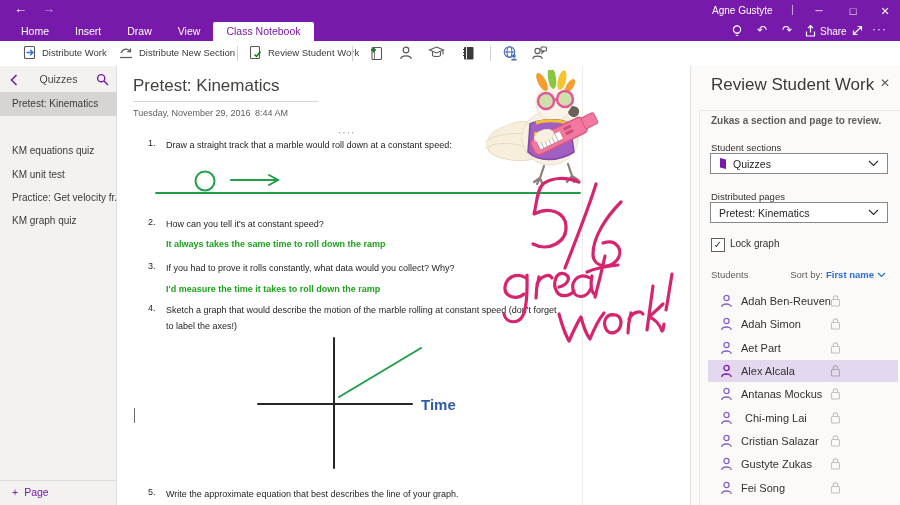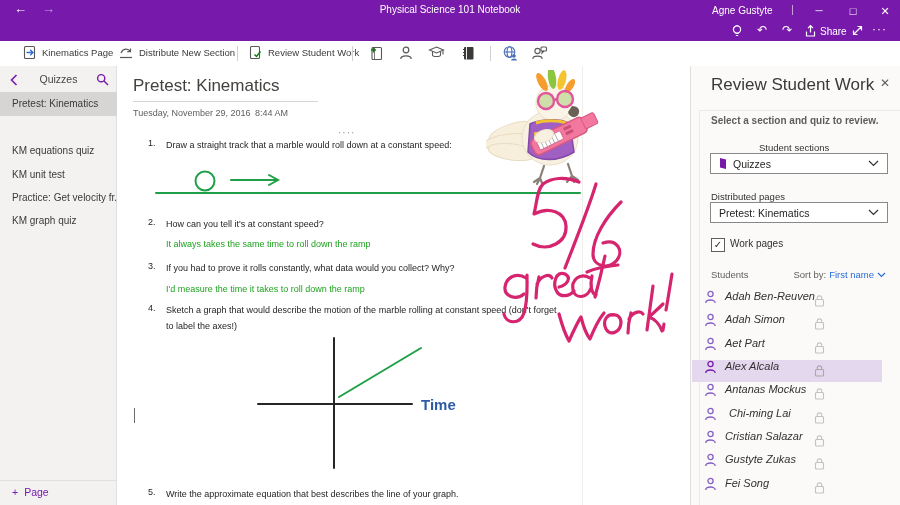--- a/index.html
+++ b/index.html
@@ -37,58 +37,64 @@
   
   .canvas{position:absolute;left:117px;top:66px;width:573px;height:439px;background:#fff;}
   .pageedge{position:absolute;left:582px;top:66px;width:1px;height:439px;background:#EFEDEA;}
   .ptitle{position:absolute;left:133px;top:76px;font-size:17px;color:#44423E;}
   .ptitle-ul{position:absolute;left:133px;top:101px;width:185px;height:1px;background:#D8D6D4;}
   .pdate{position:absolute;left:133px;top:108px;font-size:9px;color:#605E5C;}
   .ptime{position:absolute;left:255px;top:108px;font-size:9px;color:#605E5C;}
   .handle{position:absolute;left:338px;top:127px;font-size:10px;letter-spacing:1px;color:#979593;}
   .qnum{position:absolute;left:148px;font-size:9px;color:#262524;}
   .qtext{position:absolute;left:166px;font-size:9px;color:#262524;line-height:15.5px;}
-  .ans{position:absolute;left:166px;font-size:9px;font-weight:normal;color:#1FA21F;}
+  .ans{position:absolute;left:166px;font-size:9px;font-weight:bold;color:#1FA21F;}
   .timelbl{position:absolute;left:421px;top:396px;font-size:15px;font-weight:bold;color:#2E5BA8;}
   .caret{position:absolute;left:134px;top:408px;width:1px;height:15px;background:#6B6B6B;}
   
   .panel{position:absolute;left:690px;top:66px;width:210px;height:439px;background:#FBFAF9;border-left:1px solid #E1DFDD;box-sizing:border-box;}
   .pcard{position:absolute;left:699px;top:110px;width:210px;height:400px;border-top:1px solid #ECEAE8;border-left:1px solid #ECEAE8;}
   .paneltitle{position:absolute;left:711px;top:75px;font-size:17px;font-weight:300;color:#3B3A39;}
   .pclose{position:absolute;left:877px;top:76px;font-size:12px;color:#605E5C;width:16px;text-align:center;}
   .psub{position:absolute;left:711px;top:115px;font-size:10px;font-weight:bold;color:#5F5D5B;}
   .plabel{position:absolute;left:711px;font-size:9.5px;color:#323130;}
   .dd{position:absolute;left:710px;width:178px;height:21px;background:#fff;border:1px solid #8A8886;box-sizing:border-box;display:flex;align-items:center;padding:0 8px;gap:6px;}
   .ddtext{font-size:10.5px;color:#201F1E;flex:1;}
   .cb{position:absolute;left:711px;top:238px;width:12px;height:12px;border:1px solid #605E5C;background:#fff;font-size:10px;line-height:12px;text-align:center;color:#201F1E;}
   .cblabel{position:absolute;left:730px;top:238px;font-size:10px;color:#323130;}
   .sthead{position:absolute;left:711px;top:269px;font-size:9.5px;color:#605E5C;}
   .sortwrap{position:absolute;right:14px;top:269px;font-size:9.5px;color:#605E5C;display:flex;align-items:center;gap:3px;}
-  .sortval{color:#2A6DD6;}
-  .strow{position:absolute;left:692px;width:190px;height:22px;display:flex;padding-left:12px;box-sizing:border-box;gap:8px;font-style:italic;}
+  .sortval{color:#2A6DD6;font-weight:bold;}
+  .strow{position:absolute;left:708px;width:190px;height:22px;display:flex;align-items:center;padding-left:12px;box-sizing:border-box;gap:8px;}
   .strow.sel{background:#E4D8EF;}
   .stname{font-size:11px;color:#323130;}
   .stlock{position:absolute;left:122px;top:4px;}
   svg{display:block;}
 </style>
 </head>
 <body>
 
 <div class="titlebar">
   <span class="navarrow" style="left:14px;">←</span>
   <span class="navarrow" style="left:42px;opacity:.55;">→</span>
-  <div class="wintitle">Physical Science 101 Notebook</div>
   <span class="username">Agne Gustyte</span>
   <span class="pipe">|</span>
   <span class="winbtn" style="left:806px;">─</span>
   <span class="winbtn" style="left:840px;font-size:11px;">□</span>
   <span class="winbtn" style="left:872px;font-size:11px;">✕</span>
 </div>
 
 <div class="tabsrow">
+  <div class="tabs">
+    <div class="tab">Home</div>
+    <div class="tab">Insert</div>
+    <div class="tab">Draw</div>
+    <div class="tab">View</div>
+    <div class="tab active">Class Notebook</div>
+  </div>
   <span class="qicon" style="left:730px;">
     <svg width="14" height="15" viewBox="0 0 14 15" fill="none" stroke="#fff" stroke-width="1.2">
         <circle cx="7" cy="5.5" r="3.6"></circle>
         <path d="M5.5 9.5 h3 M5.8 11.5 h2.4 M7 2 v-1"></path>
       </svg>
   </span>
   <span class="qicon unic" style="left:757px;top:1px;">↶</span>
   <span class="qicon unic" style="left:782px;top:1px;">↷</span>
   <span class="qicon" style="left:804px;display:flex;align-items:center;">
     <svg width="13" height="14" viewBox="0 0 13 14" fill="none" stroke="#fff" stroke-width="1.2">
@@ -104,21 +110,21 @@
   </span>
   <span class="qicon unic" style="left:872px;top:0;letter-spacing:1px;">···</span>
 </div>
 
 <div class="toolbar">
   <div class="tbtn" style="left:22px;">
     <svg width="15" height="15" viewBox="0 0 15 15" fill="none">
         <rect x="2.5" y="1.5" width="10" height="12" rx="1" stroke="#5A5856" stroke-width="1.1"></rect>
         <path d="M4.5 7.5 h6 M8.2 4.8 L11 7.5 L8.2 10.2" stroke="#2B6BD4" stroke-width="1.3"></path>
       </svg>
-    <span>Kinematics Page</span>
+    <span>Distribute Work</span>
   </div>
   <div class="tbtn" style="left:118px;">
     <svg width="16" height="15" viewBox="0 0 16 15" fill="none" stroke="#5A5856" stroke-width="1.2">
         <path d="M2 12.5 h12"></path>
         <path d="M3 8 C5 3, 10 3, 12.5 6.5 M12.5 3.5 v3.2 h-3.2"></path>
       </svg>
     <span>Distribute New Section</span>
   </div>
   <div class="tsep" style="left:237px;"></div>
   <div class="tbtn" style="left:248px;">
@@ -305,43 +311,43 @@
       <path d="M160 118 C158 132, 156 148, 154 162 M170 136 C164 142, 159 146, 156 149 C162 151, 167 157, 169 163"></path>
       <path d="M179 106 C177 118, 175 131, 173 142 M171 156 C170.6 158, 170.3 160, 170 162"></path>
     </g>
   </g>
 </svg>
 
 <div class="panel"></div>
 <div class="pcard"></div>
 <div class="paneltitle">Review Student Work</div>
 <div class="pclose">✕</div>
-<div class="psub">Select a section and quiz to review.</div>
-
-<div class="plabel" style="top:142px;margin-left:48px;">Student sections</div>
+<div class="psub">Zukas a section and page to review.</div>
+
+<div class="plabel" style="top:142px;">Student sections</div>
 <div class="dd" style="top:153px;">
   <svg width="8" height="13" viewBox="0 0 8 13">
       <path d="M1 1 L7 2.5 V12 L1 10.5 Z" fill="#7719AA"></path>
     </svg>
   <span class="ddtext">Quizzes</span>
   <svg width="11" height="7" viewBox="0 0 11 7" fill="none" stroke="#323130" stroke-width="1.2">
       <path d="M1 1 L5.5 5.5 L10 1"></path>
     </svg>
 </div>
 
 <div class="plabel" style="top:191px;">Distributed pages</div>
 <div class="dd" style="top:202px;">
   <span class="ddtext">Pretest: Kinematics</span>
   <svg width="11" height="7" viewBox="0 0 11 7" fill="none" stroke="#323130" stroke-width="1.2">
       <path d="M1 1 L5.5 5.5 L10 1"></path>
     </svg>
 </div>
 
 <div class="cb">✓</div>
-<div class="cblabel">Work pages</div>
+<div class="cblabel">Lock graph</div>
 
 <div class="sthead">Students</div>
 <div class="sortwrap">
   <span>Sort by:</span>
   <span class="sortval">First name</span>
   <svg width="9" height="6" viewBox="0 0 9 6" fill="none" stroke="#2A6DD6" stroke-width="1.2">
       <path d="M1 1 L4.5 4.5 L8 1"></path>
     </svg>
 </div>
 

